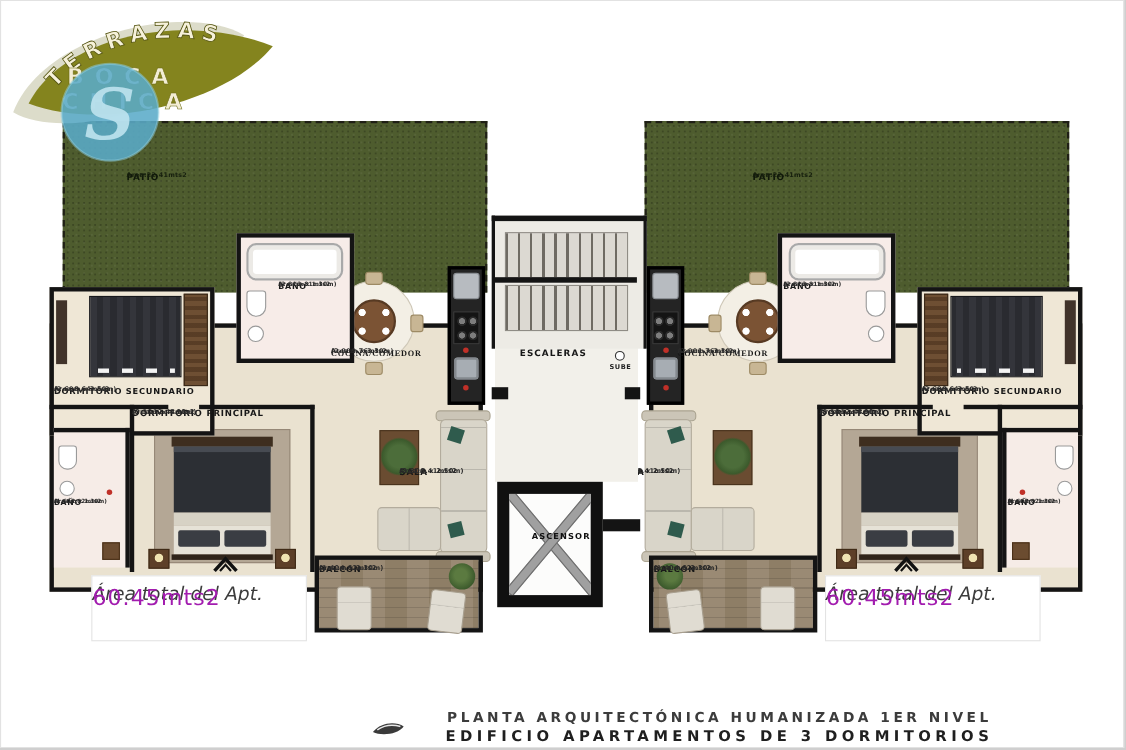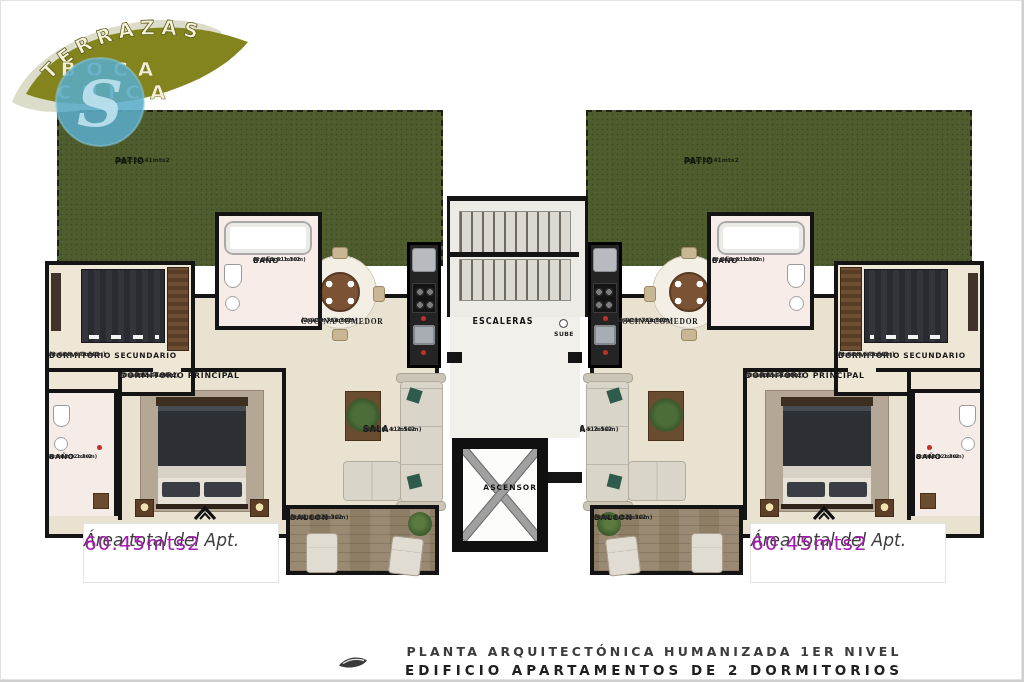--- a/index.html
+++ b/index.html
@@ -434,16 +434,16 @@
     <div class="elev-label">ASCENSOR</div>
   </div>
   <div class="abs wall elev-stub"></div>
 
   <div class="abs caption">
     <svg class="cap-icon" viewBox="0 0 30 16">
       <path d="M1,11 C8,2 22,1 29,6 C24,13 9,15 1,11 Z" fill="#3a3a3a"></path>
       <path d="M5,9 C11,5 19,4 26,6" stroke="#e8e8e8" stroke-width="1.4" fill="none"></path>
     </svg>
     <span class="cap1">PLANTA ARQUITECTÓNICA HUMANIZADA 1ER NIVEL</span>
-    <span class="cap2">EDIFICIO APARTAMENTOS DE 2 DORMITORIOS</span>
+    <span class="cap2">EDIFICIO APARTAMENTOS DE 3 DORMITORIOS</span>
   </div>
 
 </div>
 
 </body></html>

